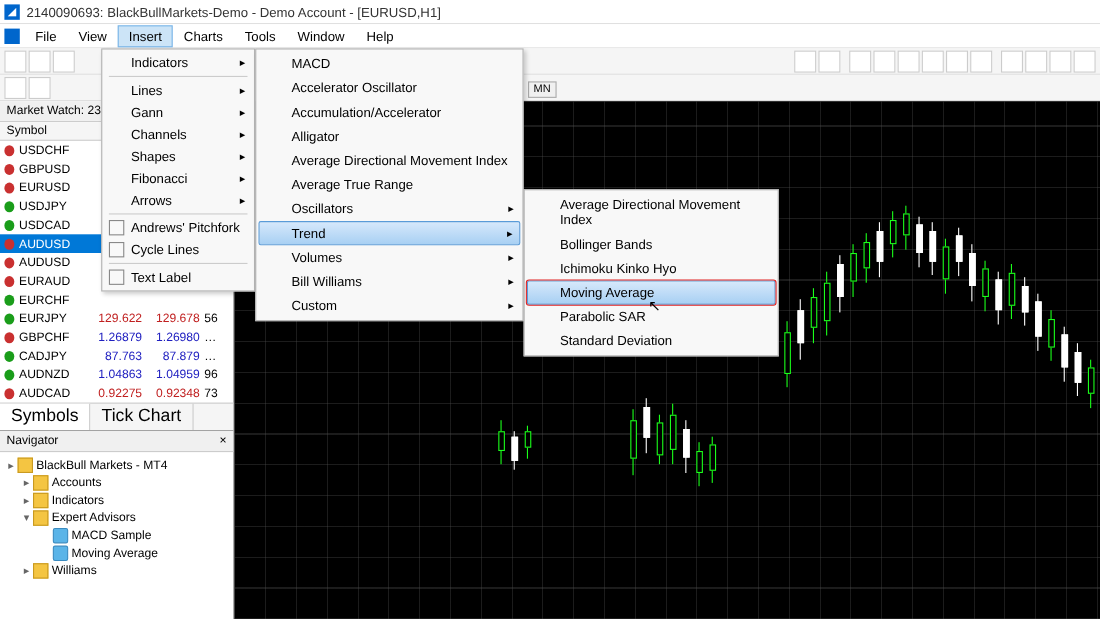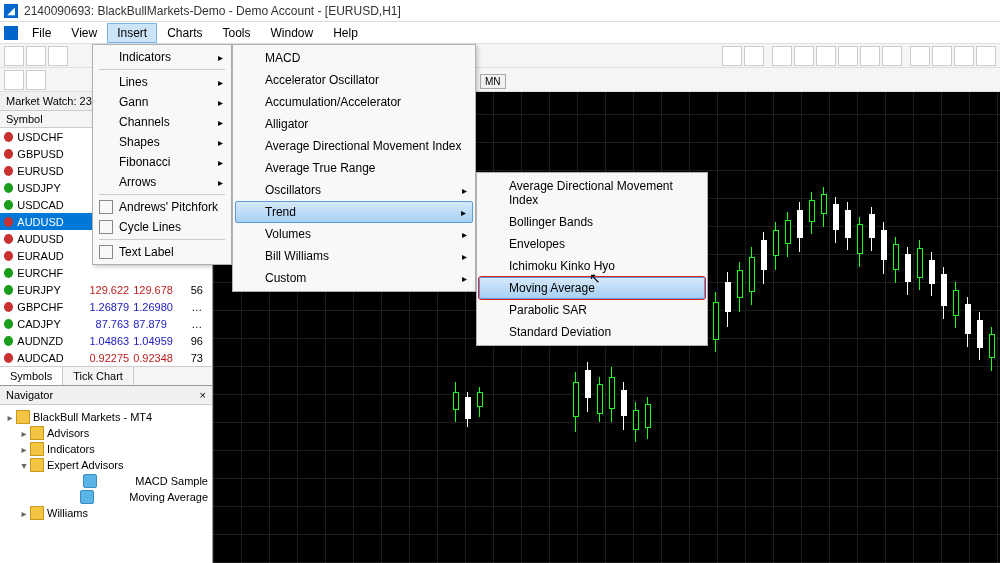--- a/index.html
+++ b/index.html
@@ -28,39 +28,39 @@
 .mw-header { background: #f0f0f0; padding: 3px 6px; font-size: 11px; border-bottom: 1px solid #ccc; }
 .mw-colhead { background: #f5f5f5; padding: 2px 6px; font-size: 11px; border-bottom: 1px solid #ccc; }
 .mw-table { font-size: 11px; }
 .mw-row { display: flex; align-items: center; padding: 1px 4px; height: 17px; }
 .mw-row.sel { background: #0078d7; color: #fff; }
 .mw-sym-icon { width: 10px; height: 10px; border-radius: 50%; margin-right: 4px; }
 .mw-sym-icon.up { background: #1a9d1a; }
 .mw-sym-icon.dn { background: #c93030; }
 .mw-sym { width: 68px; }
 .mw-bid { width: 52px; text-align: right; }
-.mw-ask { width: 52px; margin-left: 4px; }
-.mw-spr { width: 24px; text-align: center; margin-left: 4px; }
+.mw-ask { width: 52px; text-align: right; margin-left: 4px; }
+.mw-spr { width: 24px; text-align: left; margin-left: 4px; }
 .mw-row .blue { color: #2020c0; }
 .mw-row .red { color: #c02020; }
 
-.mw-tabs { display: flex; border-top: 1px solid #ccc; background: #f5f5f5; font-size: 11px; }
+.mw-tabs { display: flex; border-top: 1px solid #ccc; background: #f5f5f5; font-size: 16px; }
 .mw-tab { padding: 3px 10px; border-right: 1px solid #ccc; }
 .mw-tab.active { background: #fff; }
 
 .navigator { border-top: 1px solid #999; flex: 1; display: flex; flex-direction: column; }
 .nav-header { background: #f0f0f0; padding: 3px 6px; font-size: 11px; border-bottom: 1px solid #ccc; display: flex; justify-content: space-between; }
 .nav-tree { padding: 4px; font-size: 11px; }
 .tree-item { display: flex; align-items: center; padding: 1px 0; }
 .tree-toggle { width: 12px; font-size: 10px; text-align: center; color: #666; }
 .tree-icon { width: 14px; height: 14px; margin-right: 3px; display: inline-block; }
 .tree-icon.folder { background: #f4c542; border: 1px solid #c99a20; }
 .tree-icon.node { background: #5ab4e8; border: 1px solid #3a8bc0; border-radius: 2px; }
 .tree-indent1 { padding-left: 14px; }
-.tree-indent2 { padding-left: 32px; justify-content: space-between; }
+.tree-indent2 { padding-left: 32px; }
 
 .chart-area { flex: 1; background: #000; position: relative; overflow: hidden; }
 .chart-grid { position: absolute; inset: 0; background-image:
   repeating-linear-gradient(0deg, rgba(80,80,80,.35) 0 1px, transparent 1px 28px),
   repeating-linear-gradient(90deg, rgba(80,80,80,.35) 0 1px, transparent 1px 28px); }
 .candle { position: absolute; width: 6px; }
 .candle .wick { position: absolute; left: 2px; width: 1px; background: #1aff1a; }
 .candle .body { position: absolute; width: 6px; border: 1px solid #1aff1a; }
 .candle.up .body { background: #000; }
 .candle.dn .body { background: #fff; border-color: #fff; }
@@ -246,21 +246,21 @@
       </div>
       <div class="nav-tree" id="nav-tree">
           <div class="tree-item">
             <span class="tree-toggle">▸</span>
             <span class="tree-icon folder"></span>
             <span>BlackBull Markets - MT4</span>
           </div>
           <div class="tree-item tree-indent1">
             <span class="tree-toggle">▸</span>
             <span class="tree-icon folder"></span>
-            <span>Advisors</span>
+            <span>Accounts</span>
           </div>
           <div class="tree-item tree-indent1">
             <span class="tree-toggle">▸</span>
             <span class="tree-icon folder"></span>
             <span>Indicators</span>
           </div>
           <div class="tree-item tree-indent1">
             <span class="tree-toggle">▾</span>
             <span class="tree-icon folder"></span>
             <span>Expert Advisors</span>
@@ -453,20 +453,19 @@
     <div class="sm-item">Average True Range</div>
     <div class="sm-item arrow">Oscillators</div>
     <div class="sm-item arrow hl">Trend</div>
     <div class="sm-item arrow">Volumes</div>
     <div class="sm-item arrow">Bill Williams</div>
     <div class="sm-item arrow">Custom</div>
   </div>
 <div class="submenu3" id="submenu3">
     <div class="sm-item">Average Directional Movement Index</div>
     <div class="sm-item">Bollinger Bands</div>
-    <div class="sm-item">Envelopes</div>
     <div class="sm-item">Ichimoku Kinko Hyo</div>
     <div class="sm-item hl hot">Moving Average</div>
     <div class="sm-item">Parabolic SAR</div>
     <div class="sm-item">Standard Deviation</div>
   </div>
 
 <div class="cursor">↖</div>
 
 </body></html>

